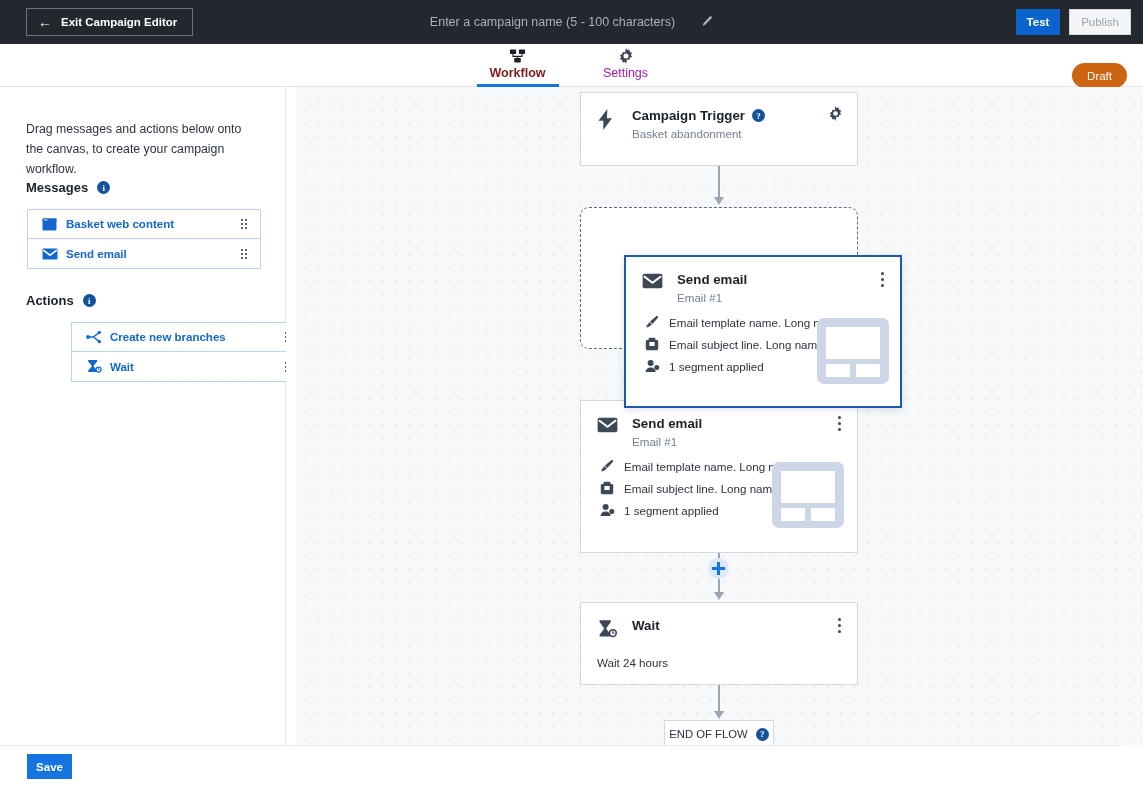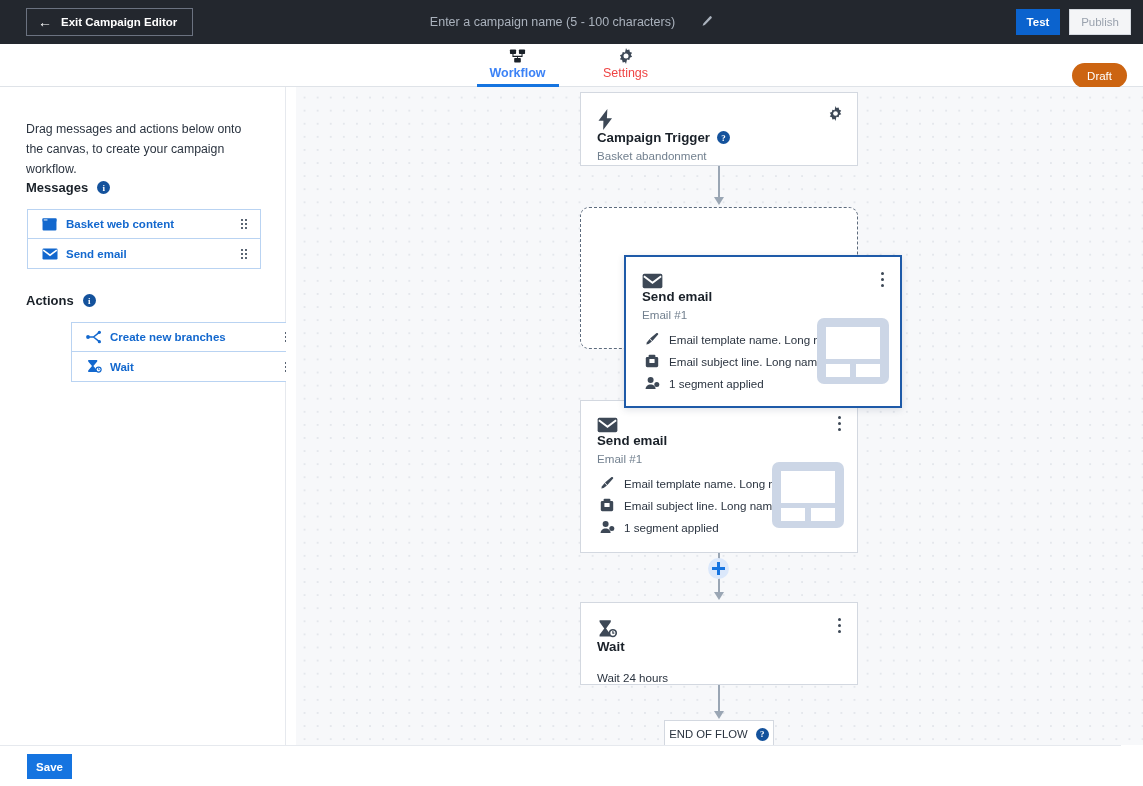--- a/index.html
+++ b/index.html
@@ -65,22 +65,22 @@
     position: absolute; left: 0; right: 0; top: 0; height: 43px;
     display: flex; justify-content: center; align-items: flex-start; gap: 26px;
   }
   .tab {
     width: 82px; height: 43px;
     display: flex; flex-direction: column; align-items: center;
     padding-top: 3px;
     cursor: pointer; position: relative;
   }
   .tab .t-label { font-size: 12.5px; font-weight: bold; margin-top: 2px; }
-  .tab.active .t-label { color: #3b82f6; }
-  .tab.inactive .t-label { color: #ef4444; font-weight: normal; }
+  .tab.active .t-label { color: #7f1d1d; }
+  .tab.inactive .t-label { color: #a21caf; font-weight: normal; }
   .tab.active::after {
     content: ""; position: absolute; left: 0; bottom: 0; width: 82px; height: 3px;
     background: #1574e0;
   }
   .tab-ico { height: 17px; display: flex; align-items: center; }
   .draft-badge {
     position: absolute; right: 16px; top: 19px;
     background: #cc6411; color: #ffffff;
     border-radius: 14px; padding: 0 15px; height: 25px;
     font-size: 11.5px; display: flex; align-items: center;
@@ -169,21 +169,20 @@
   
   .node {
     position: absolute;
     background: #ffffff;
     border: 1px solid #d3d8e0;
   }
   .node-head {
     display: flex; align-items: flex-start;
     padding: 15px 14px 0 16px;
     position: relative;
-    flex-direction: column;
   }
   .node-ico { width: 35px; flex: none; display: flex; align-items: center; padding-top: 1px; }
   .node-title { font-size: 13.3px; font-weight: bold; color: #1a2129; display: flex; align-items: center; gap: 7px; }
   .node-sub { font-size: 11.6px; color: #72808f; margin-top: 4px; }
   .kebab {
     position: absolute; right: 16px; top: 15px;
     display: flex; flex-direction: column; gap: 3px; cursor: pointer;
   }
   .kebab i { width: 3px; height: 3px; border-radius: 50%; background: #3d4856; display: block; }
   .gear-btn { position: absolute; right: 14px; top: 13px; cursor: pointer; display:flex; }

